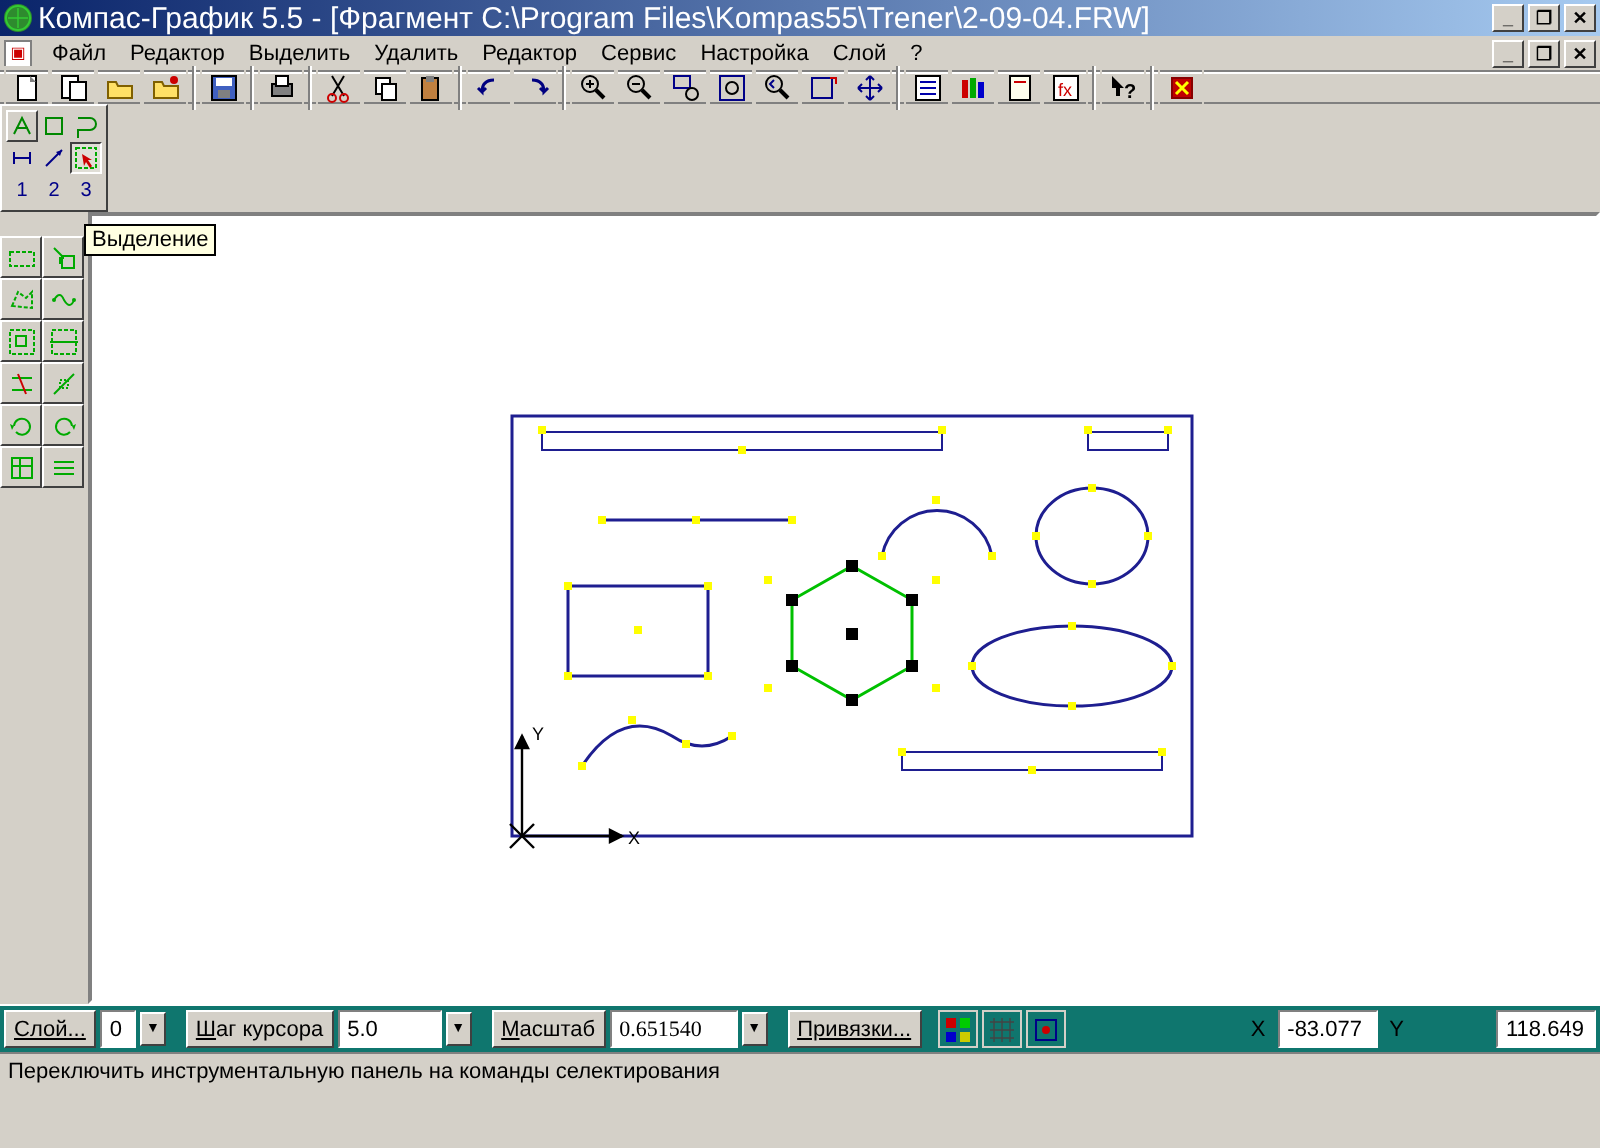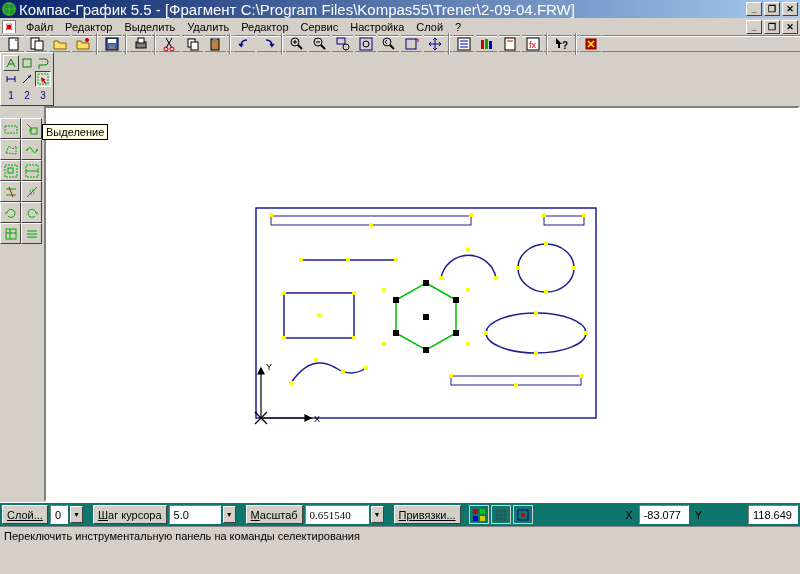--- a/index.html
+++ b/index.html
@@ -16,21 +16,21 @@
   .toolbar { background:#d4d0c8; height:16px; border-top:1px solid #fff; border-bottom:1px solid #808080; display:flex; align-items:center; padding:1px 2px; gap:0; }
   .tb { width:23px; height:22px; border:1px solid #d4d0c8; display:flex; align-items:center; justify-content:center; font-size:12px; cursor:default;}
   .tb svg { width:16px; height:16px; }
   .sep { width:6px; height:22px; border-left:1px solid #808080; border-right:1px solid #fff; margin:0 2px; width:2px;}
   .secondrow { background:#d4d0c8; display:flex; }
   .smallbar { display:flex; flex-direction:column; padding:2px; border:1px solid; border-color:#fff #404040 #404040 #fff; }
   .smallbar .row { display:flex; }
   .sb { width:16px; height:16px; border:1px solid #d4d0c8; display:flex; align-items:center; justify-content:center; font-size:8px; color:#000;}
   .sb.hover { border-color:#fff #404040 #404040 #fff;}
   .sb.active { border-color:#404040 #fff #fff #404040; background:#e0ded6;}
-  .tooltip { position:absolute; left:42px; top:124px; background:#ffffe1; border:1px solid #000; padding:1px 3px; font-size:11px; z-index:100; }
+  .tooltip { position:absolute; left:42px; top:112px; background:#ffffe1; border:1px solid #000; padding:1px 3px; font-size:11px; z-index:100; }
   .workarea { display:flex; height:396px; }
   .lefttools { width:44px; background:#d4d0c8; display:flex; flex-direction:column; padding-top:12px; }
   .ltrow { display:flex; }
   .lt { width:21px; height:21px; border:1px solid; border-color:#fff #404040 #404040 #fff; background:#d4d0c8; display:flex; align-items:center; justify-content:center;}
   .lt svg { width:14px; height:14px; }
   .canvas-wrap { flex:1; background:#d4d0c8; border:2px solid; border-color:#808080 #fff #fff #808080; display:flex; flex-direction:column;}
   .canvas { flex:1; background:#fff; position:relative; }
   .status-panel { background:#0f766e; height:24px; border-top:1px solid #fff; display:flex; align-items:center; padding:2px; gap:2px; font-size:11px;}
   .stbtn { border:1px solid; border-color:#fff #404040 #404040 #fff; padding:2px 4px; background:#d4d0c8; height:19px; display:flex; align-items:center;}
   .stfield { border:1px solid; border-color:#808080 #fff #fff #808080; background:#fff; padding:2px 4px; height:19px; display:flex; align-items:center; min-width:50px;}

